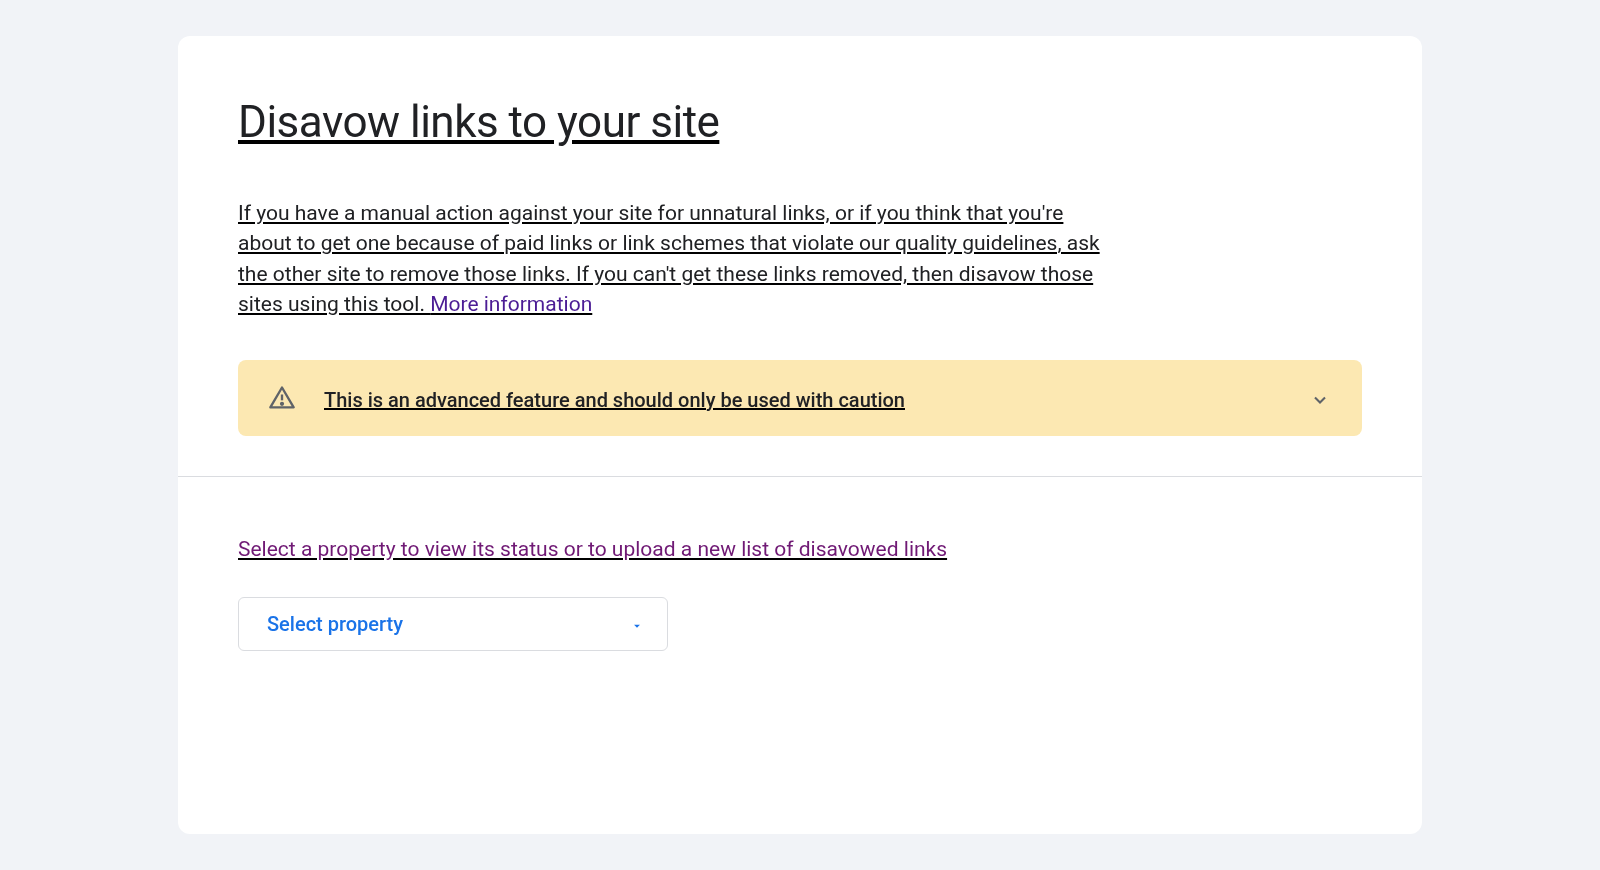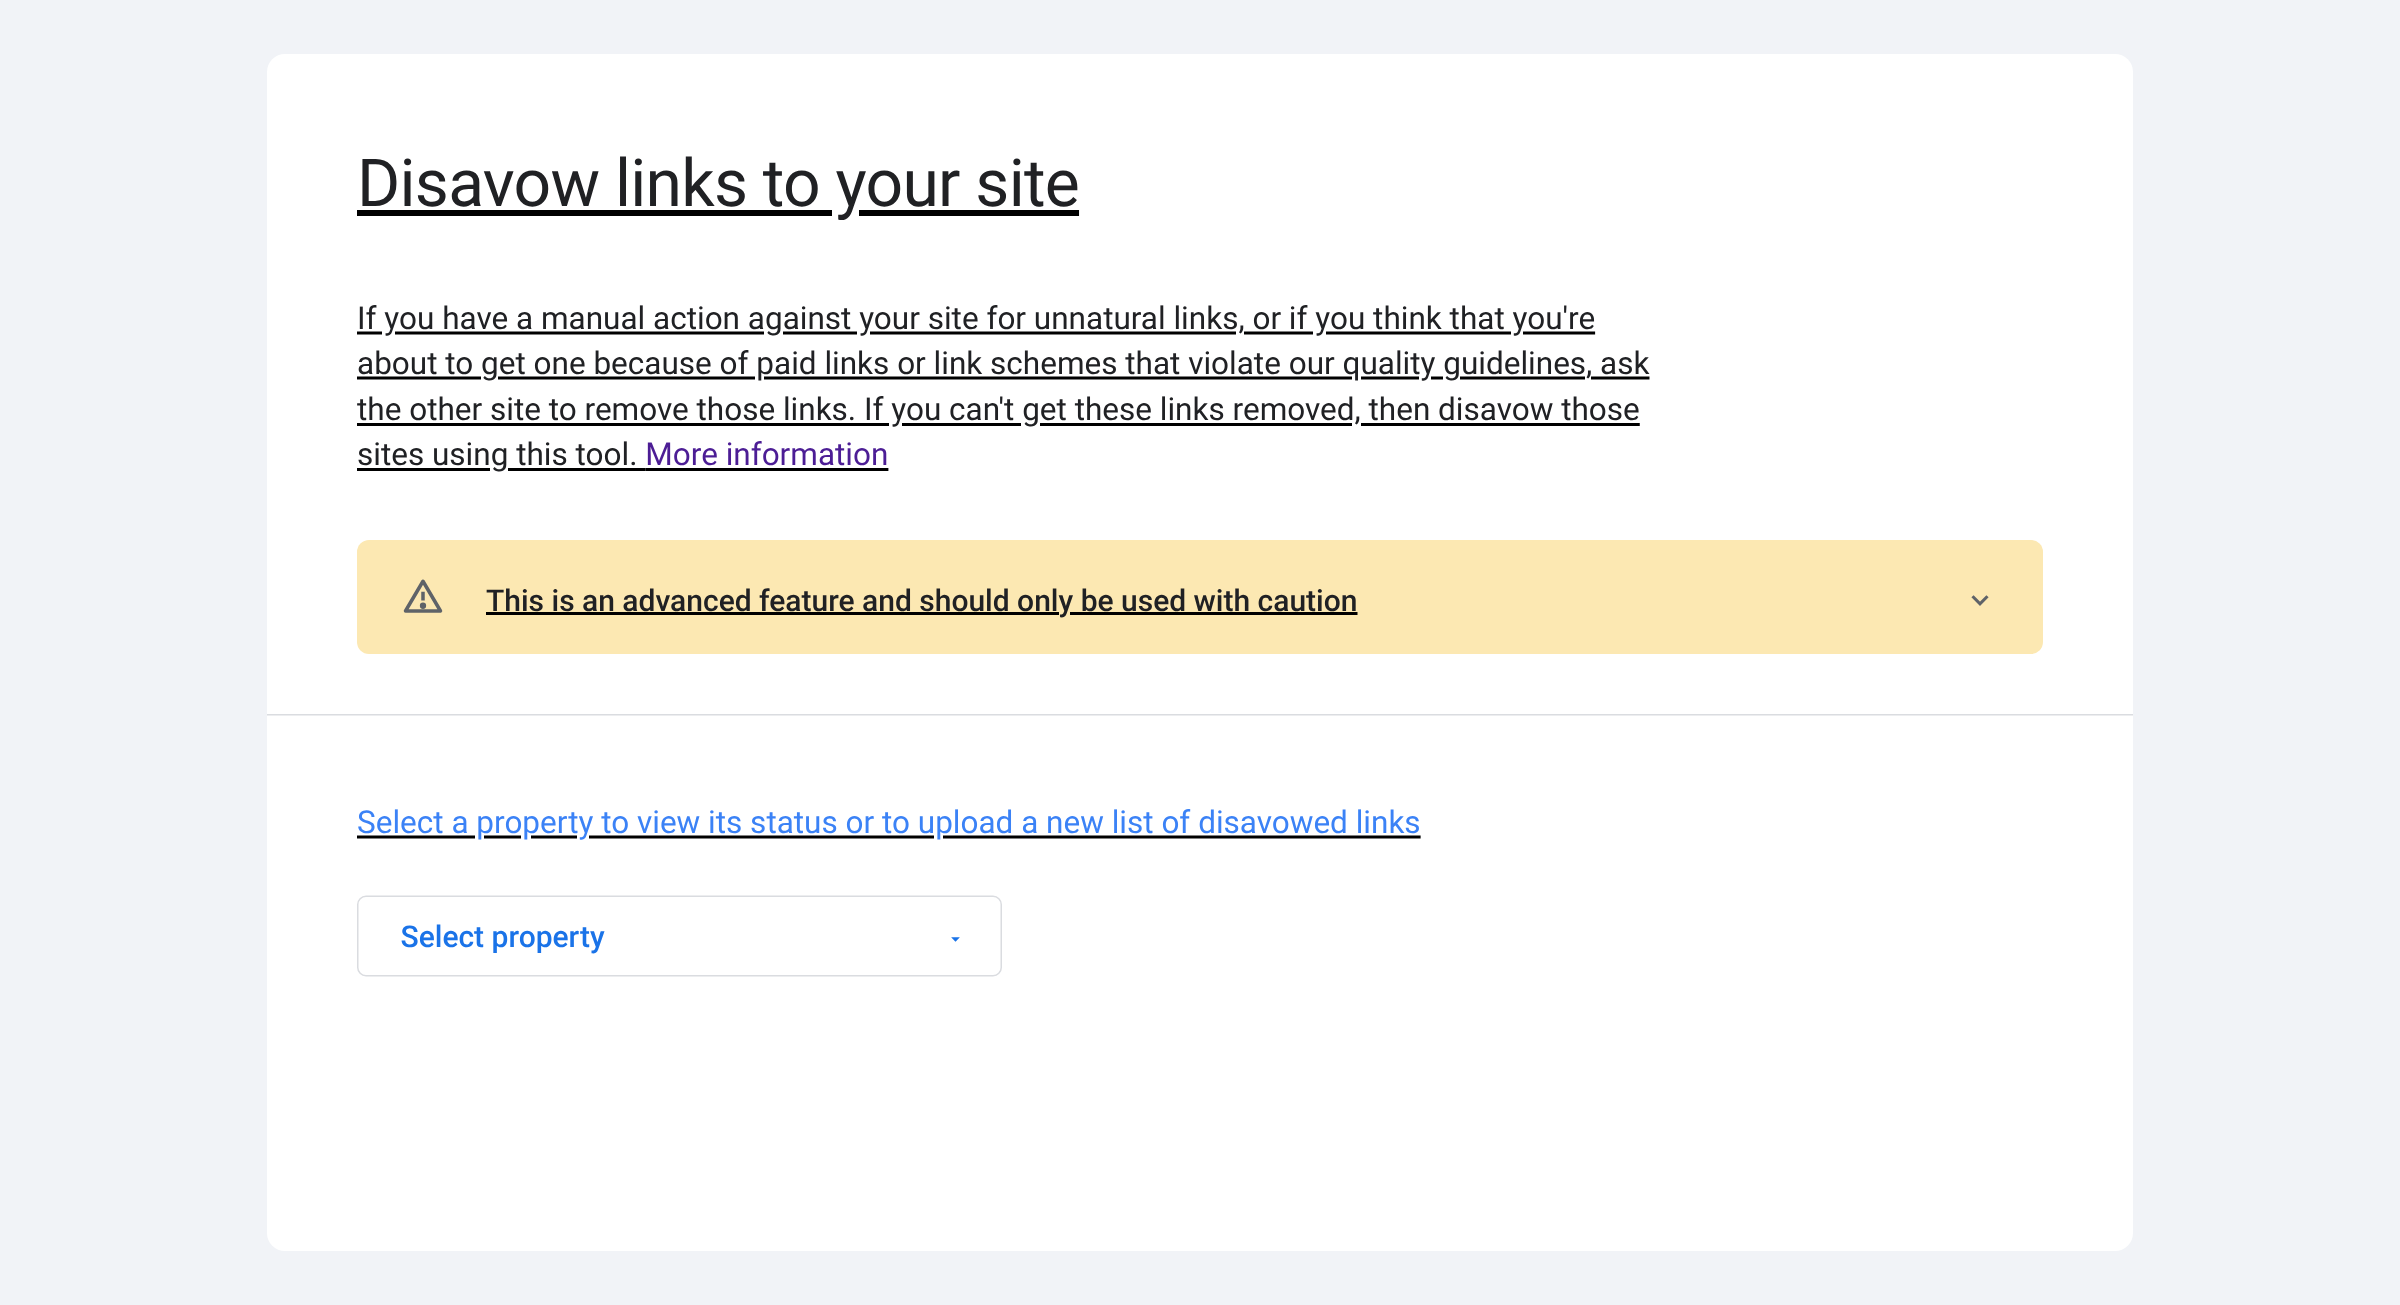--- a/index.html
+++ b/index.html
@@ -78,21 +78,21 @@
     .divider {
       border: none;
       border-top: 1px solid #dadce0;
       margin: 0;
     }
     .lower-section {
       padding: 60px 60px 70px 60px;
     }
     .select-label {
       font-size: 21px;
-      color: #3b82f6;
+      color: #701a75;
       margin-bottom: 36px;
     }
     .select-dropdown {
       display: inline-flex;
       align-items: flex-end;
       justify-content: space-between;
       border: 1px solid #dadce0;
       border-radius: 6px;
       padding: 14px 20px 14px 28px;
       min-width: 430px;

